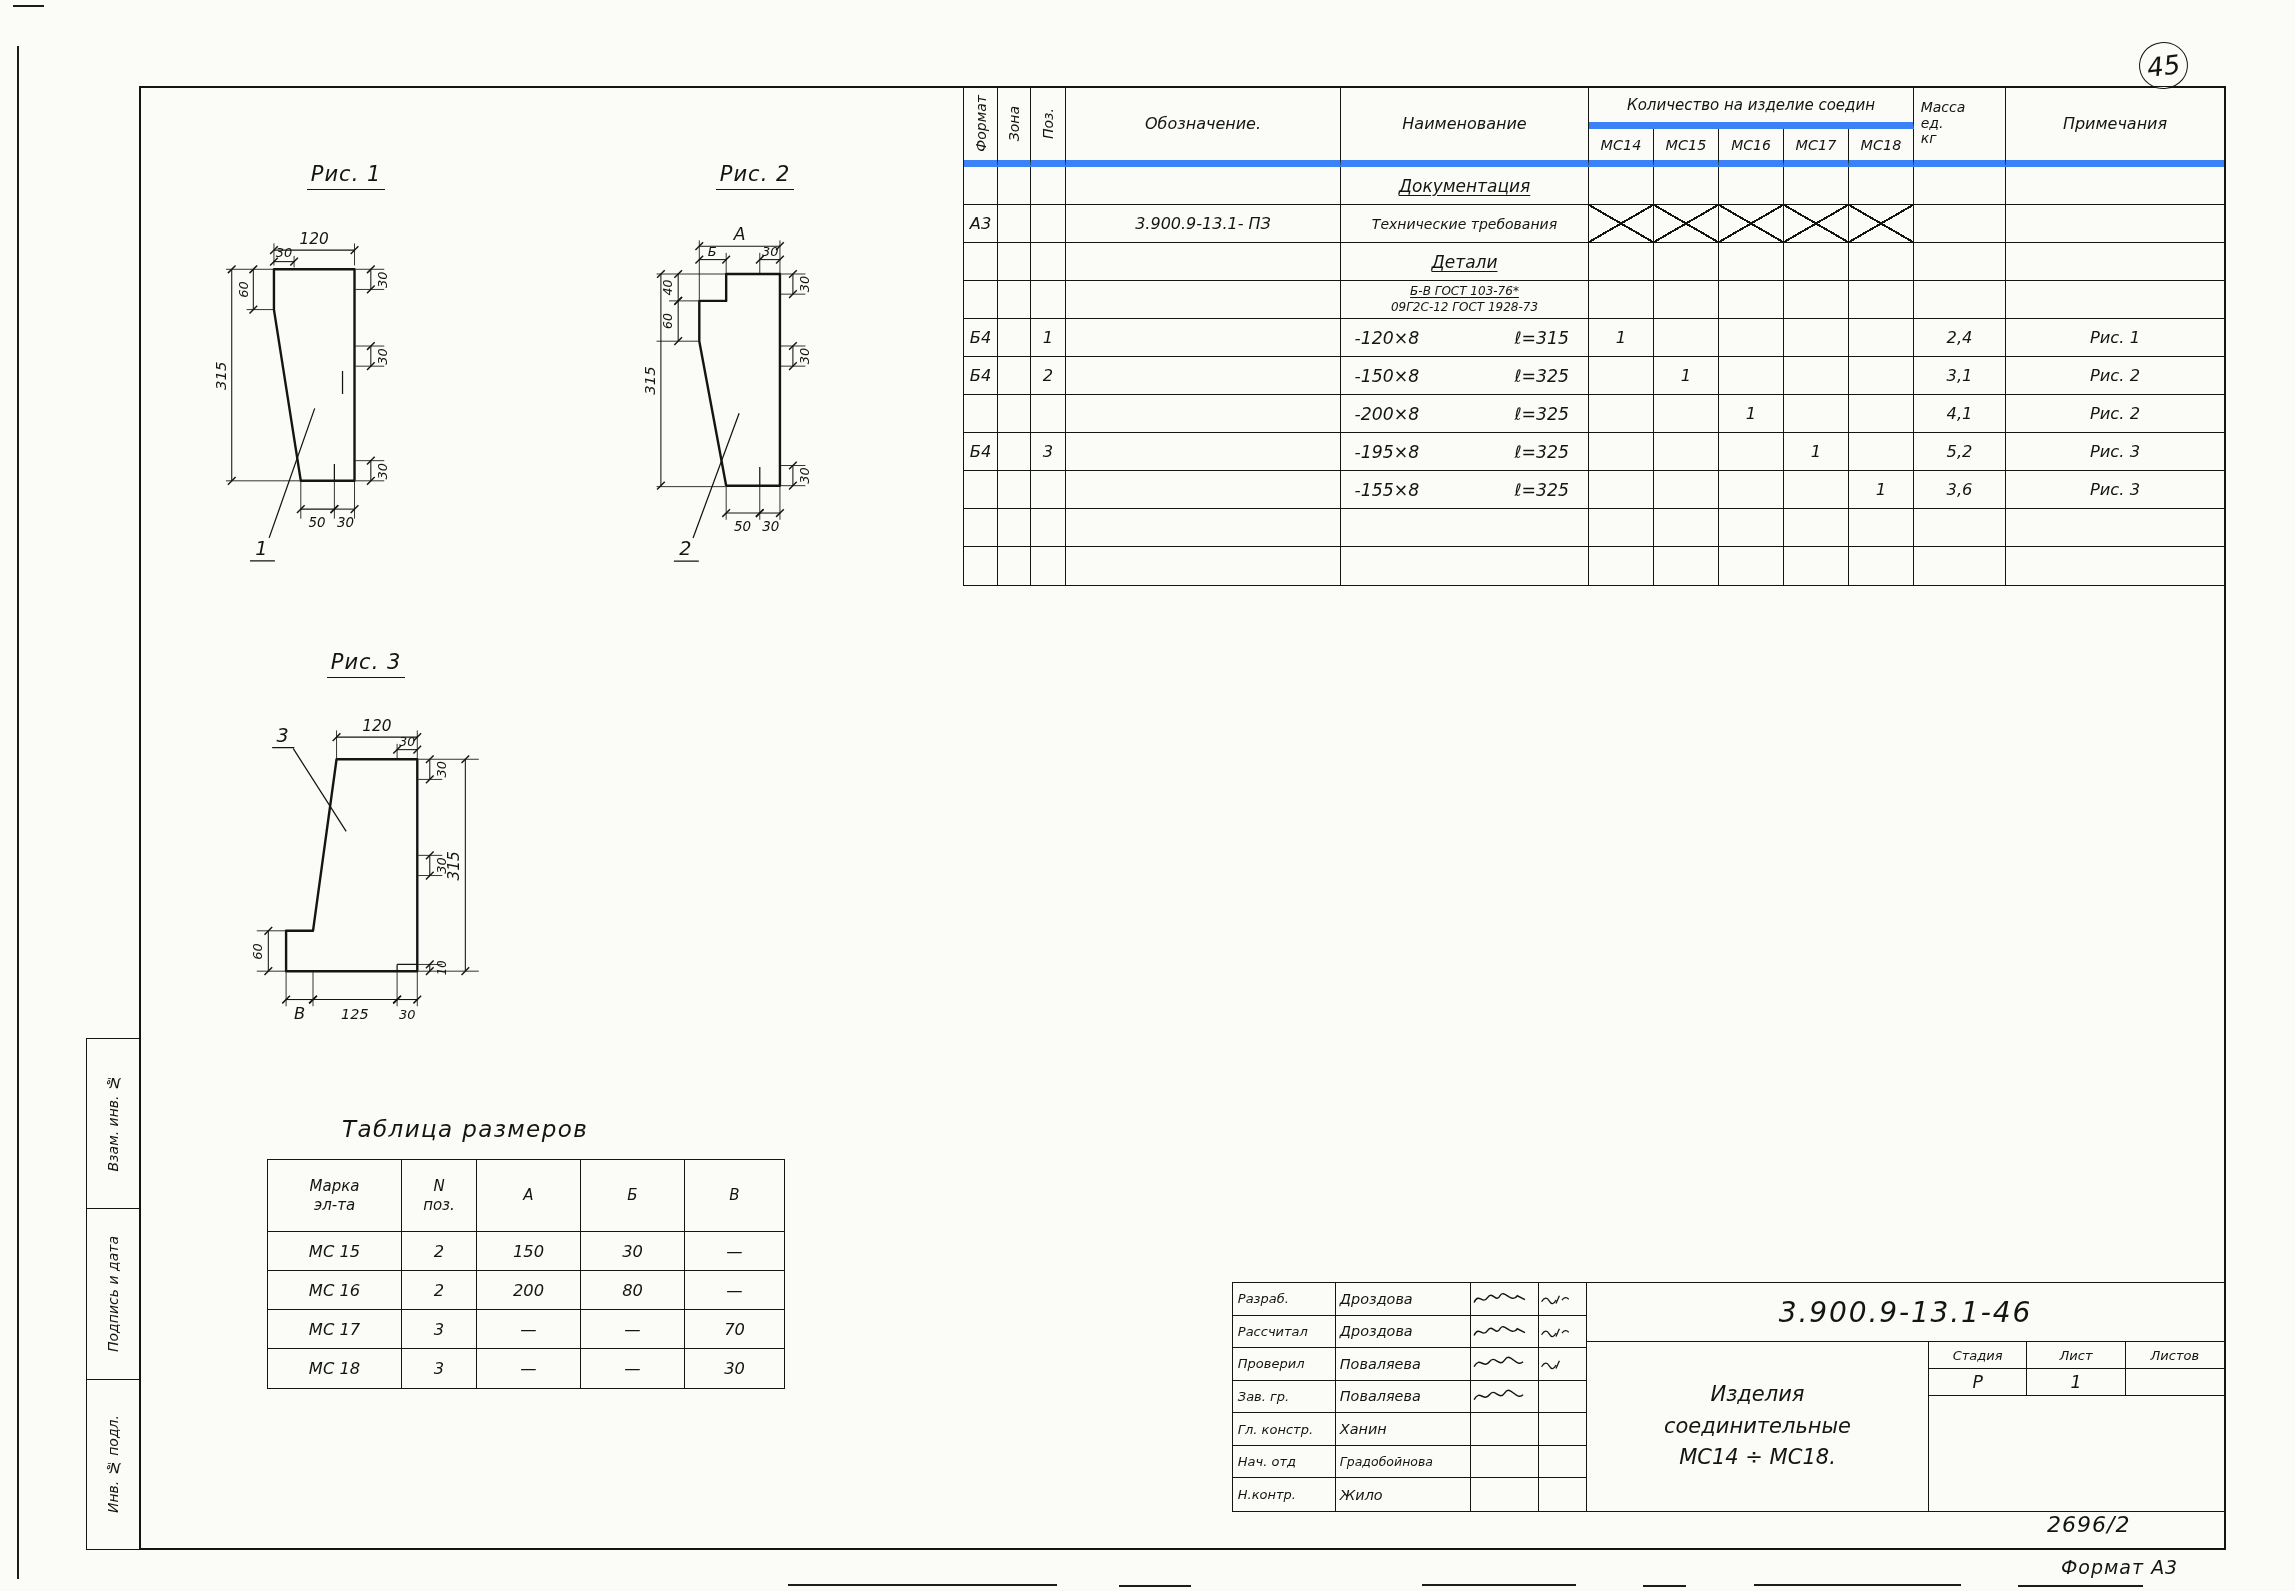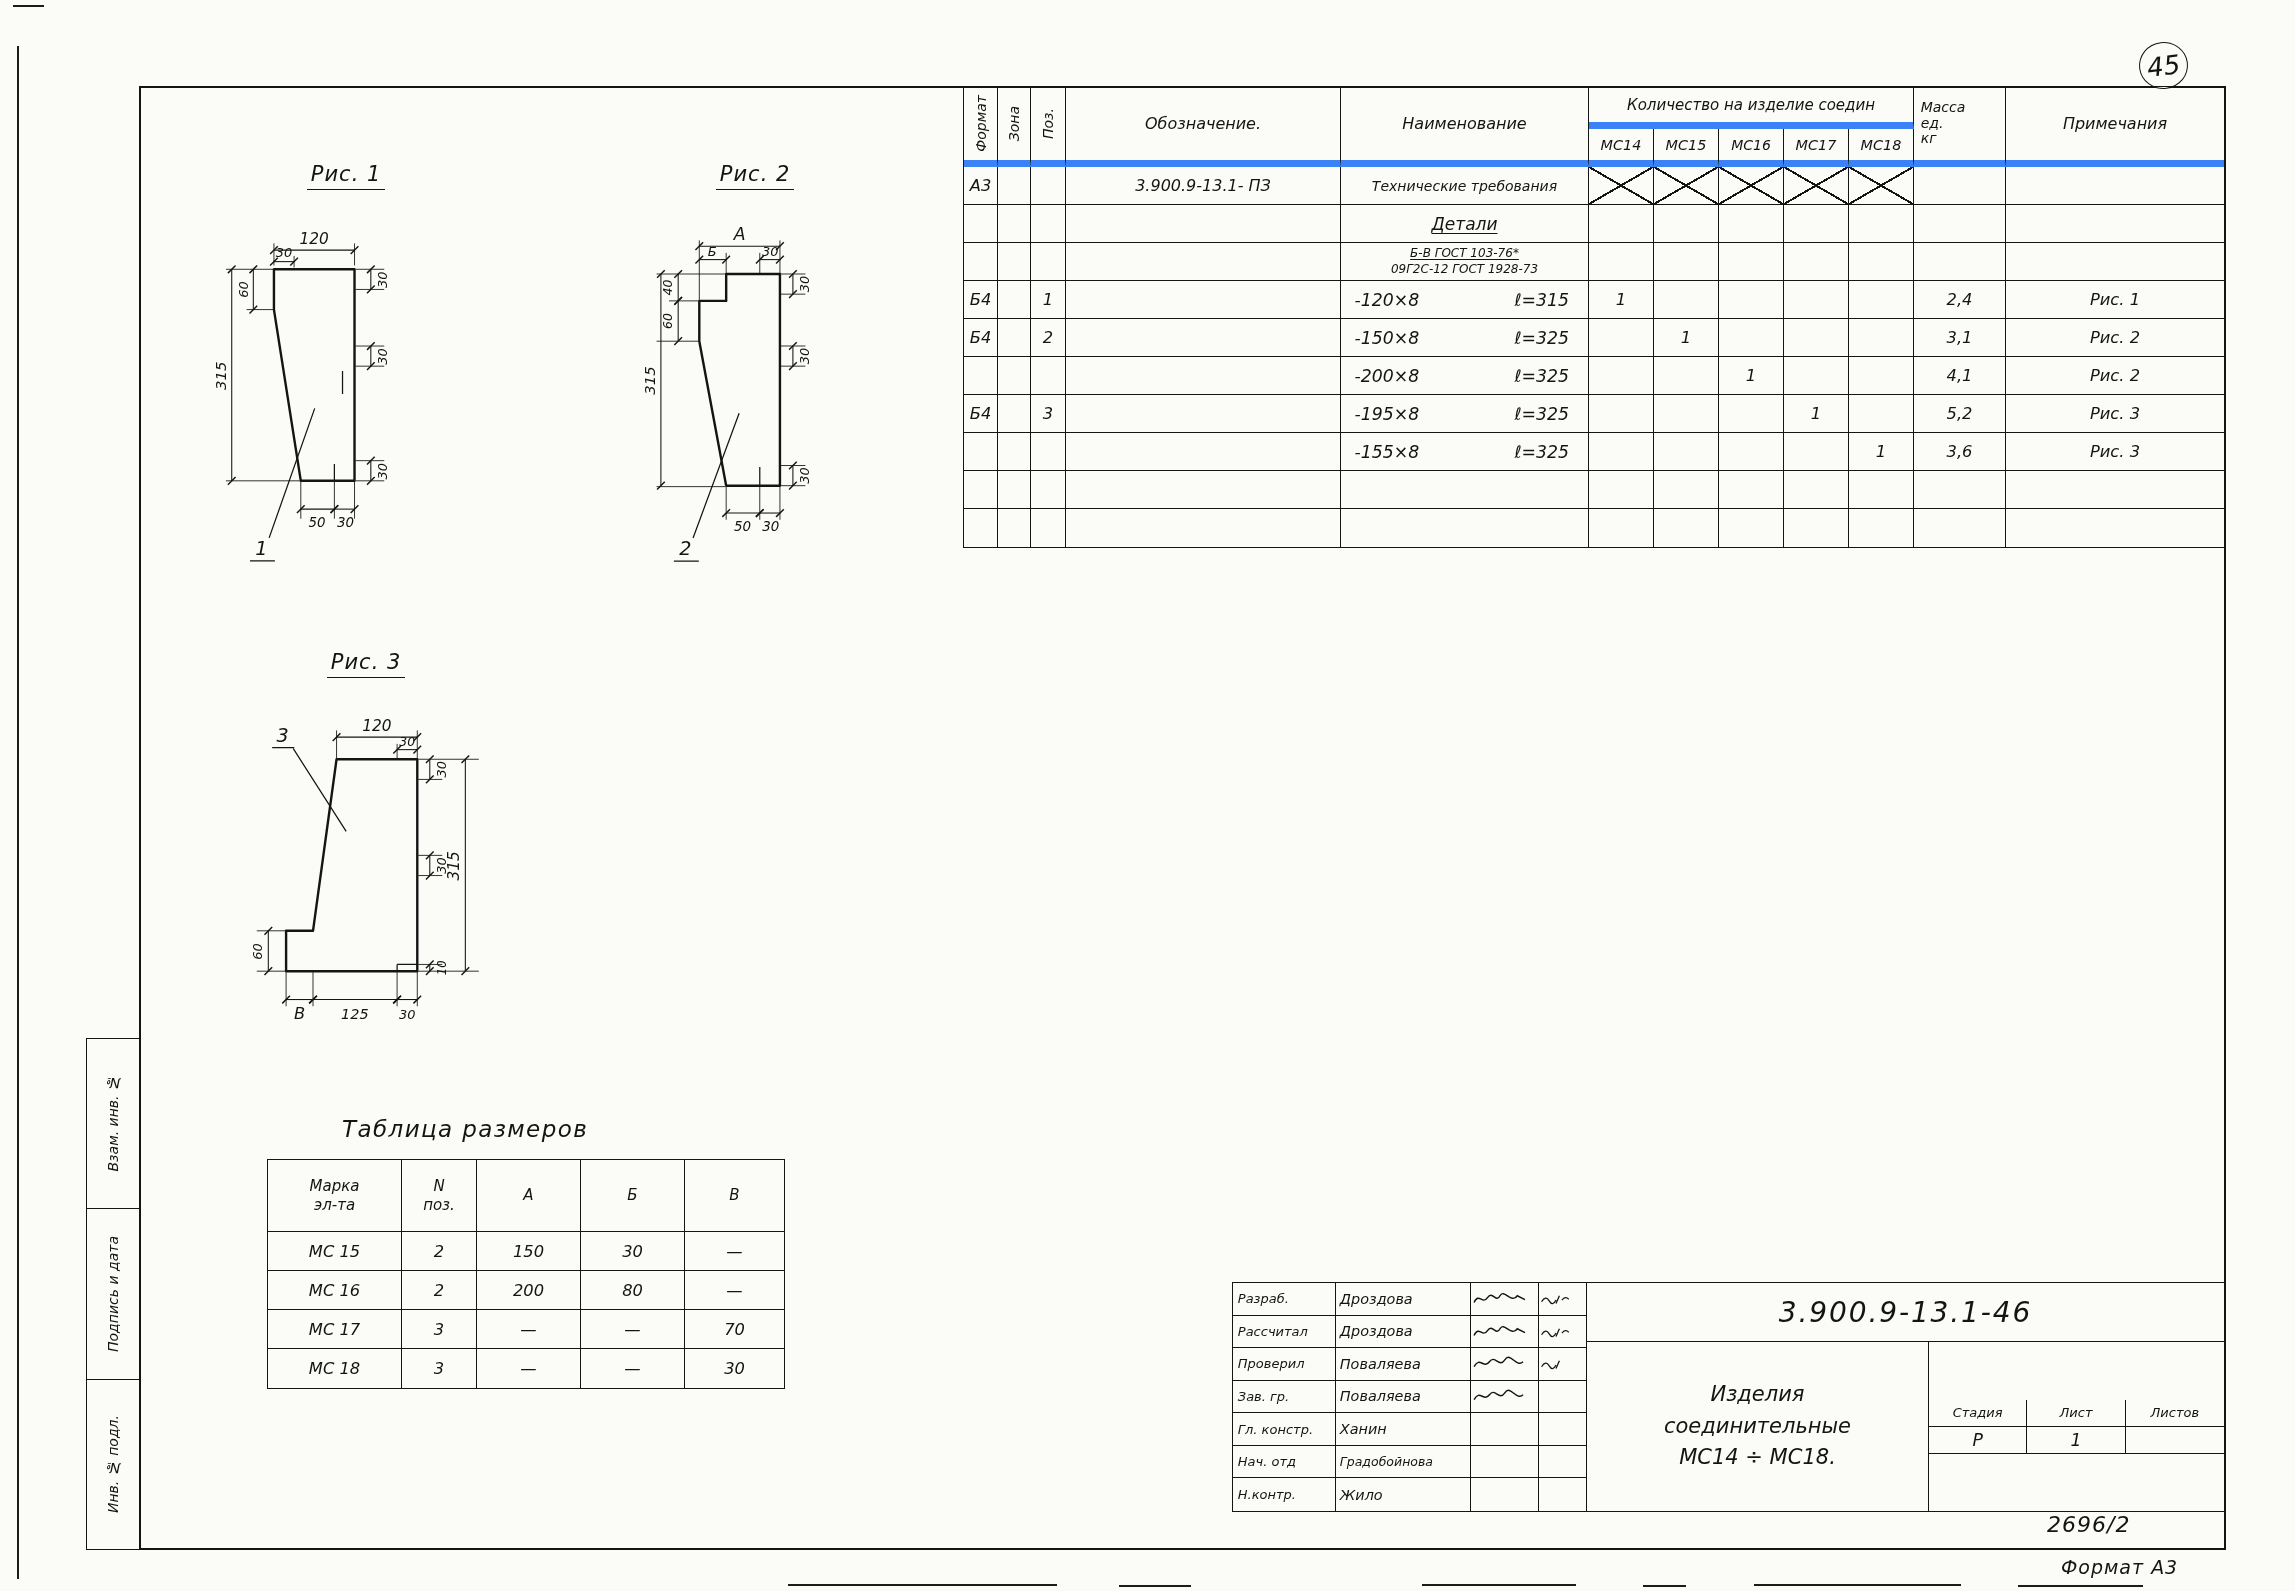--- a/index.html
+++ b/index.html
@@ -76,21 +76,21 @@
   .tc.role { padding-left:4.8px; font-size:13px; }
   .tc.name { padding-left:3.8px; font-size:14.4px; }
   .tc:nth-child(4n) { border-right:none; }
   .tb-sign .tc:nth-last-child(-n+4) { border-bottom:none; }
   .tb-right { flex:1; display:flex; flex-direction:column; }
   .tb-doc { height:59px; border-bottom:1.4px solid #141414; display:flex; align-items:center; justify-content:center;
     font-size:28px; letter-spacing:1.9px; }
   .tb-low { flex:1; display:flex; }
   .tb-title { width:342px; border-right:1.4px solid #141414; display:flex; align-items:center; justify-content:center;
     font-size:21px; line-height:1.5; text-align:center; }
-  .tb-sl { flex:1; display:flex; flex-direction:column;justify-content:center; }
+  .tb-sl { flex:1; display:flex; flex-direction:column; }
   .stg { display:grid; grid-template-columns:repeat(3,1fr); height:27px; }
   .stg > div { border-right:1px solid #141414; border-bottom:1px solid #141414;
     display:flex; align-items:center; justify-content:center; }
   .stg > div:last-child { border-right:none; }
   .stg.hh > div { font-size:13px; }
   .stg.vv > div { font-size:17.3px; }
   .tb-org { flex:1; display:flex; align-items:center; font-size:18px; line-height:1.32; padding-left:12.5px; }
 
   .footnote1 { position:absolute; left:2047px; top:1512px; font-size:22px; letter-spacing:1px; }
   .footnote2 { position:absolute; left:2061px; top:1556px; font-size:19px; letter-spacing:1px; }
@@ -155,20 +155,34 @@
 ед.
 кг</div>
       <div class="sh r2 nbr" style="grid-column:12">Примечания</div>
       <div class="sh" style="grid-column:6;grid-row:2;font-size:14.4px">МС14</div>
       <div class="sh" style="grid-column:7;grid-row:2;font-size:14.4px">МС15</div>
       <div class="sh" style="grid-column:8;grid-row:2;font-size:14px">МС16</div>
       <div class="sh" style="grid-column:9;grid-row:2;font-size:14.4px">МС17</div>
       <div class="sh" style="grid-column:10;grid-row:2;font-size:14.4px">МС18</div>
     </div>
 
+    <div class="srow">
+      <div class="sc"></div>
+        <div class="sc"></div>
+        <div class="sc"></div>
+        <div class="sc"></div>
+      <div class="sc sec">Документация</div>
+      <div class="sc"></div>
+        <div class="sc"></div>
+        <div class="sc"></div>
+        <div class="sc"></div>
+        <div class="sc"></div>
+        <div class="sc"></div>
+        <div class="sc"></div>
+    </div>
 
     <div class="srow">
       <div class="sc">А3</div>
       <div class="sc"></div>
         <div class="sc"></div>
       <div class="sc" style="font-size:16px">3.900.9-13.1- ПЗ</div>
       <div class="sc" style="font-size:14px">Технические требования</div>
       <div class="sc x"></div>
       <div class="sc x"></div>
       <div class="sc x"></div>

